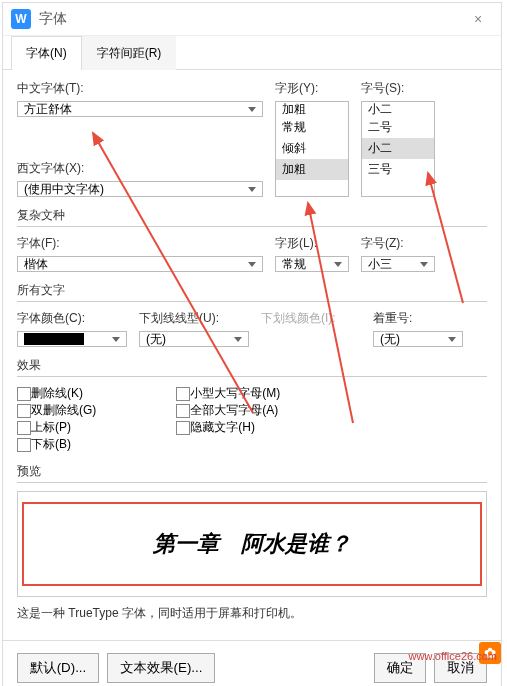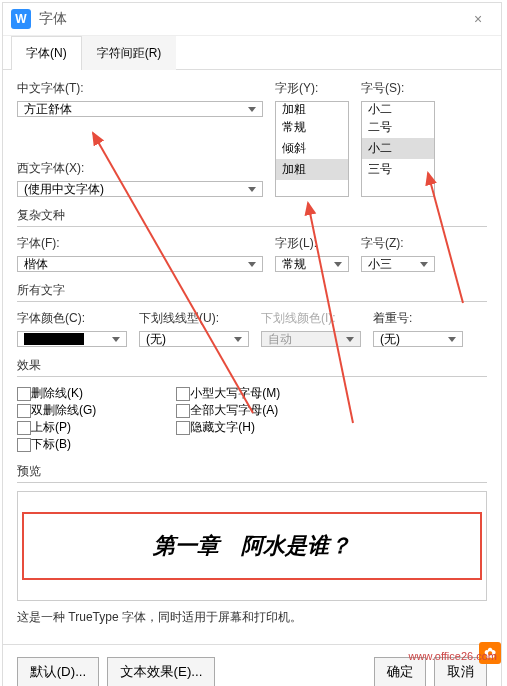--- a/index.html
+++ b/index.html
@@ -129,22 +129,22 @@
       gap: 0;
       cursor: pointer;
     }
     .check-box {
       width: 14px; height: 14px;
       border: 1px solid #888;
       background: #fff;
     }
     .preview-box {
       border: 2px solid #e74c3c;
-      height: 68px;
-      margin: 16px 0;
+      height: 84px;
+      margin: 6px 0;
       display: flex;
       align-items: center;
       justify-content: center;
       font-family: "KaiTi","STKaiti",cursive;
       font-size: 22px;
       font-weight: bold;
       font-style: italic;
     }
     .preview-outer {
       border: 1px solid #ccc;
@@ -301,24 +301,20 @@
       </div>
       <div class="field" style="width:110px">
         <div class="label">下划线线型(U):</div>
         <div class="combo">
           <span>(无)</span>
           <span class="dropdown-arrow"></span>
         </div>
       </div>
       <div class="field" style="width:100px">
         <div class="label disabled">下划线颜色(I):</div>
-        <div class="combo readonly">
-          <span>自动</span>
-          <span class="dropdown-arrow"></span>
-        </div>
       </div>
       <div class="field" style="width:90px">
         <div class="label">着重号:</div>
         <div class="combo">
           <span>(无)</span>
           <span class="dropdown-arrow"></span>
         </div>
       </div>
     </div>
 

